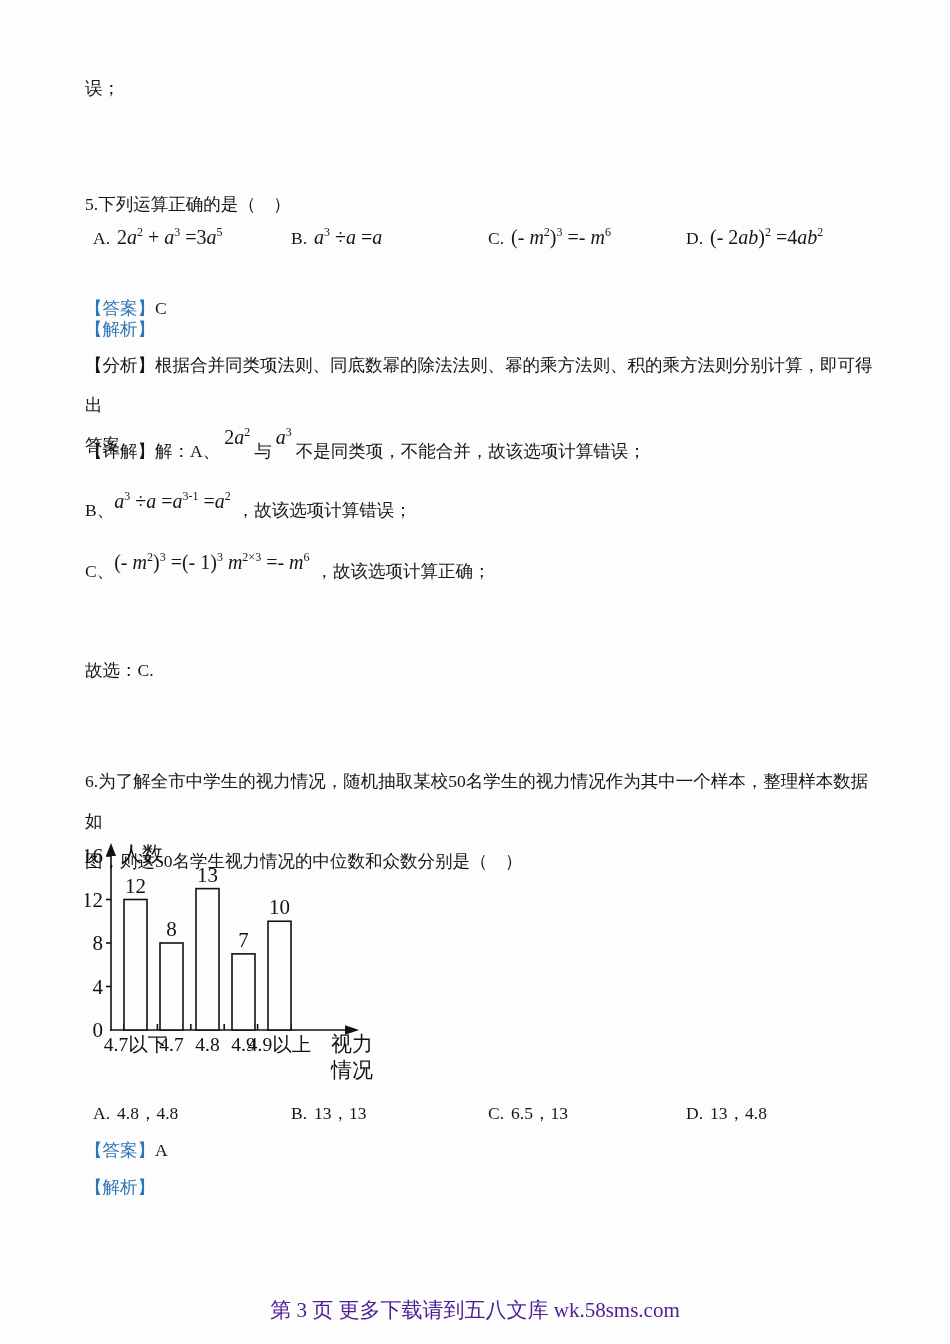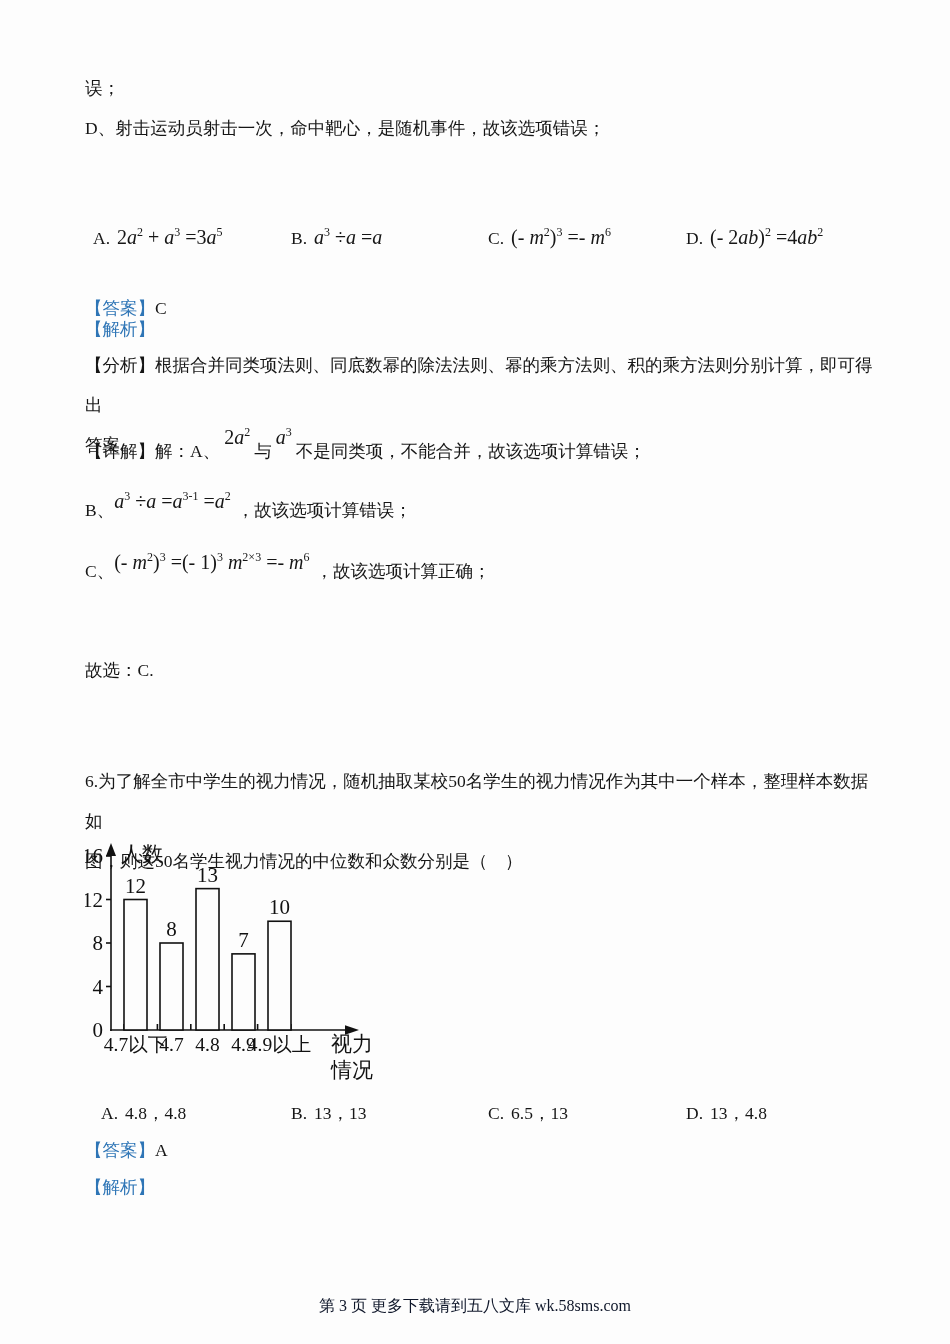--- a/index.html
+++ b/index.html
@@ -12,30 +12,30 @@
   .opt{position:absolute;top:0;font-size:17.5px;white-space:nowrap;}
   .olabel{margin-right:7px;}
   .f{font-family:"Liberation Serif",serif;font-size:20px;white-space:nowrap;}
   .f i{font-style:italic;}
   .f sup{font-size:12px;line-height:0;}
   .lift{position:relative;top:-13px;margin:0 4px;}
   .lift8{position:relative;top:-8px;margin-right:6px;}
   .chart{position:absolute;left:85px;top:843px;width:390px;height:250px;}
   svg text{font-family:"Liberation Serif",serif;fill:#111;}
   .footer{position:absolute;left:0;top:1296px;width:100%;text-align:center;
-          font-size:16px;margin:0;color:#0f172a;}
+          font-size:21px;margin:0;color:#4c1d95;}
 </style>
 </head>
 <body>
 
 <div class="page">
 
   <p class="ln" style="top:68px">误；</p>
-  <p class="ln" style="top:108px">D、射击运动员射击一次，命中靶心，是随机事件，故该选项错误；</p>
 
+  <p class="ln" style="top:184px">5.下列运算正确的是（　）</p>
 
   <div class="row" style="top:218px">
     <span class="opt" style="left:0"><span class="olabel">A.</span><span class="f">2<i>a</i><sup>2</sup> + <i>a</i><sup>3</sup> =3<i>a</i><sup>5</sup></span></span>
     <span class="opt" style="left:198px"><span class="olabel">B.</span><span class="f"><i>a</i><sup>3</sup> ÷<i>a</i> =<i>a</i></span></span>
     <span class="opt" style="left:395px"><span class="olabel">C.</span><span class="f">(- <i>m</i><sup>2</sup>)<sup>3</sup> =- <i>m</i><sup>6</sup></span></span>
     <span class="opt" style="left:593px"><span class="olabel">D.</span><span class="f">(- 2<i>a</i><i>b</i>)<sup>2</sup> =4<i>a</i><i>b</i><sup>2</sup></span></span>
   </div>
 
   <p class="ln" style="top:288px"><span class="blue">【答案】</span><span>C</span></p>
   <p class="ln" style="top:309px"><span class="blue">【解析】</span></p>
@@ -93,21 +93,21 @@
         <text x="158.5" y="208" text-anchor="middle" font-size="19.5">4.9</text>
         <rect x="183" y="78.25" width="23" height="108.75" fill="#fdfdfd" stroke="#111111" stroke-width="1.6"></rect>
         <text x="194.5" y="71.25" text-anchor="middle" font-size="21">10</text>
         <text x="194.5" y="208" text-anchor="middle" font-size="19.5">4.9以上</text>
         <text x="36" y="18" font-size="21">人数</text>
         <text x="246" y="208" font-size="21">视力</text>
         <text x="246" y="234" font-size="21">情况</text>
       </svg></div>
 
   <div class="row" style="top:1093px">
-    <span class="opt" style="left:8px"><span class="olabel">A.</span><span>4.8，4.8</span></span>
+    <span class="opt" style="left:0"><span class="olabel">A.</span><span>4.8，4.8</span></span>
     <span class="opt" style="left:198px"><span class="olabel">B.</span><span>13，13</span></span>
     <span class="opt" style="left:395px"><span class="olabel">C.</span><span>6.5，13</span></span>
     <span class="opt" style="left:593px"><span class="olabel">D.</span><span>13，4.8</span></span>
   </div>
 
   <p class="ln" style="top:1130px"><span class="blue">【答案】</span><span>A</span></p>
   <p class="ln" style="top:1167px"><span class="blue">【解析】</span></p>
 
   <p class="footer">第 3 页  更多下载请到五八文库 wk.58sms.com</p>
 

